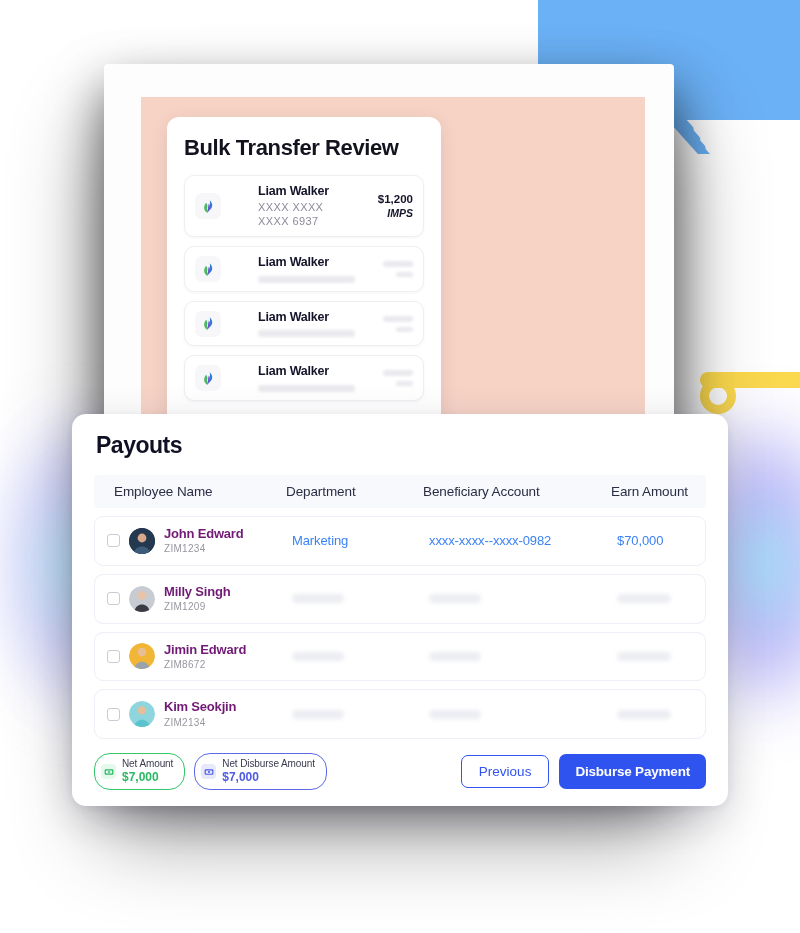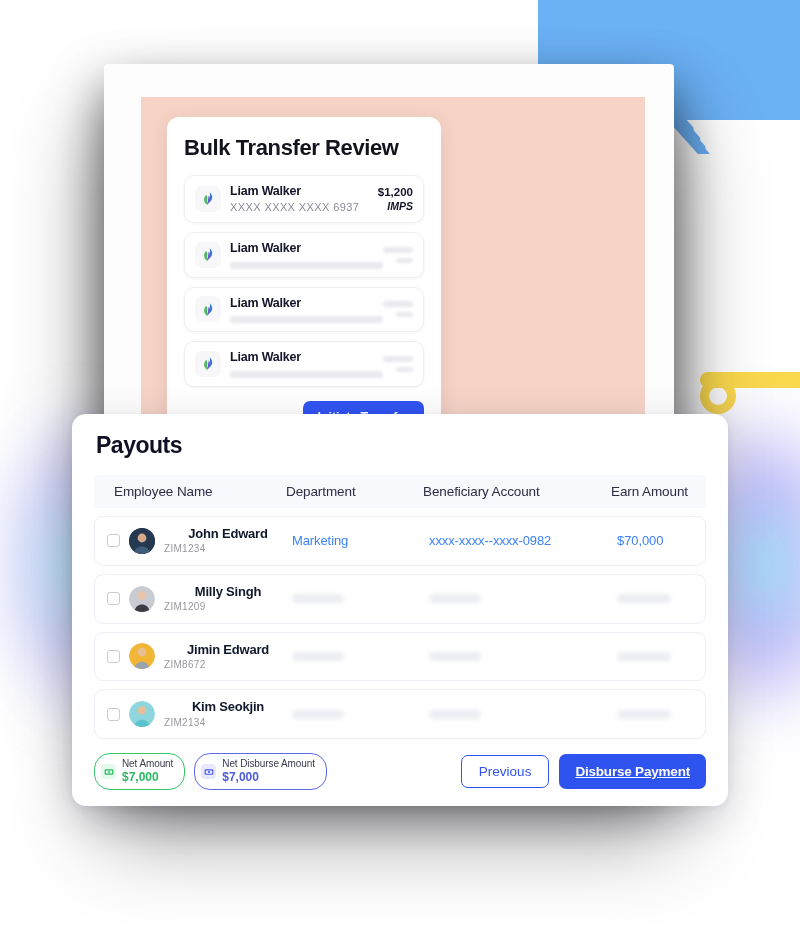--- a/index.html
+++ b/index.html
@@ -164,20 +164,21 @@
     display: flex;
     align-items: center;
     border: 1px solid #EFEFF3;
     border-radius: 10px;
     padding: 8px 10px;
     margin-bottom: 9px;
     box-shadow: 0 1px 3px rgba(30,30,60,0.05);
     background: #fff;
     min-height: 34px;
     box-sizing: border-box;
+    gap: 28px;
   }
   .tx-logo {
     width: 26px;
     height: 26px;
     border-radius: 7px;
     background: #F7F7FA;
     flex: 0 0 auto;
     margin-right: 9px;
     display: flex;
     align-items: center;
@@ -297,24 +298,23 @@
     flex: 0 0 auto;
     margin-right: 9px;
     background-size: cover;
     overflow: hidden;
     position: relative;
   }
   .emp-block { flex: 0 0 auto; width: 128px; }
   .emp-name {
     font-size: 13px;
     font-weight: 700;
-    color: #0f172a;
+    color: #701a75;
     line-height: 1.25;
     letter-spacing: -0.2px;
-    text-align: center;
   }
   .emp-id {
     font-size: 10px;
     color: #96969F;
     letter-spacing: 0.3px;
     line-height: 1.35;
   }
   .cell {
     font-size: 13px;
     color: #3b82f6;
@@ -373,21 +373,20 @@
     background: #2F53EF;
     color: #fff;
     border: none;
     border-radius: 7px;
     font-size: 13.5px;
     font-weight: 700;
     padding: 10px 16px;
     cursor: pointer;
     letter-spacing: -0.2px;
     font-family: inherit;
-    text-decoration: underline;
   }
 </style>
 </head>
 <body>
 
 <div class="stage">
 
   <div class="deco-blue"></div>
   <div class="deco-blue-stripes">
     <i></i>

